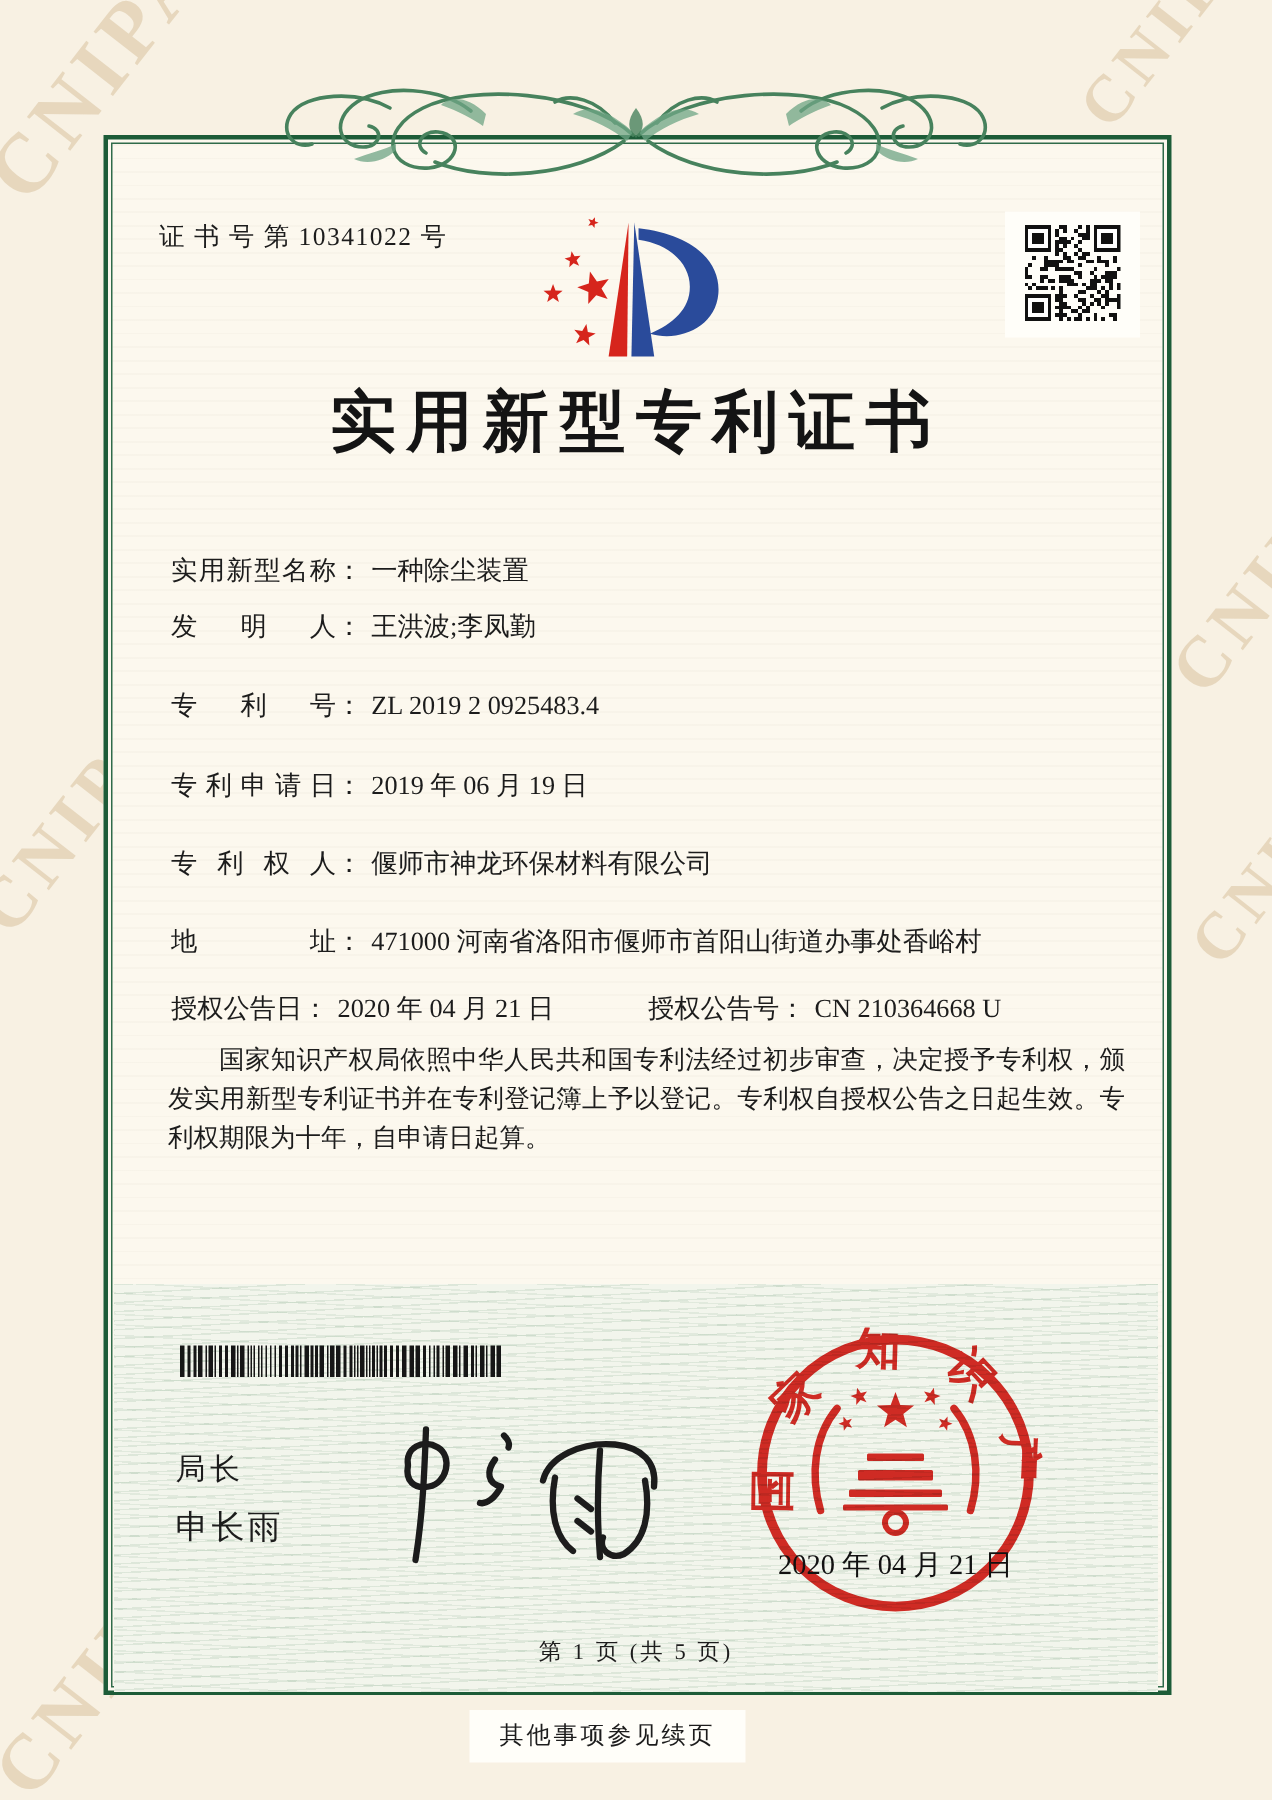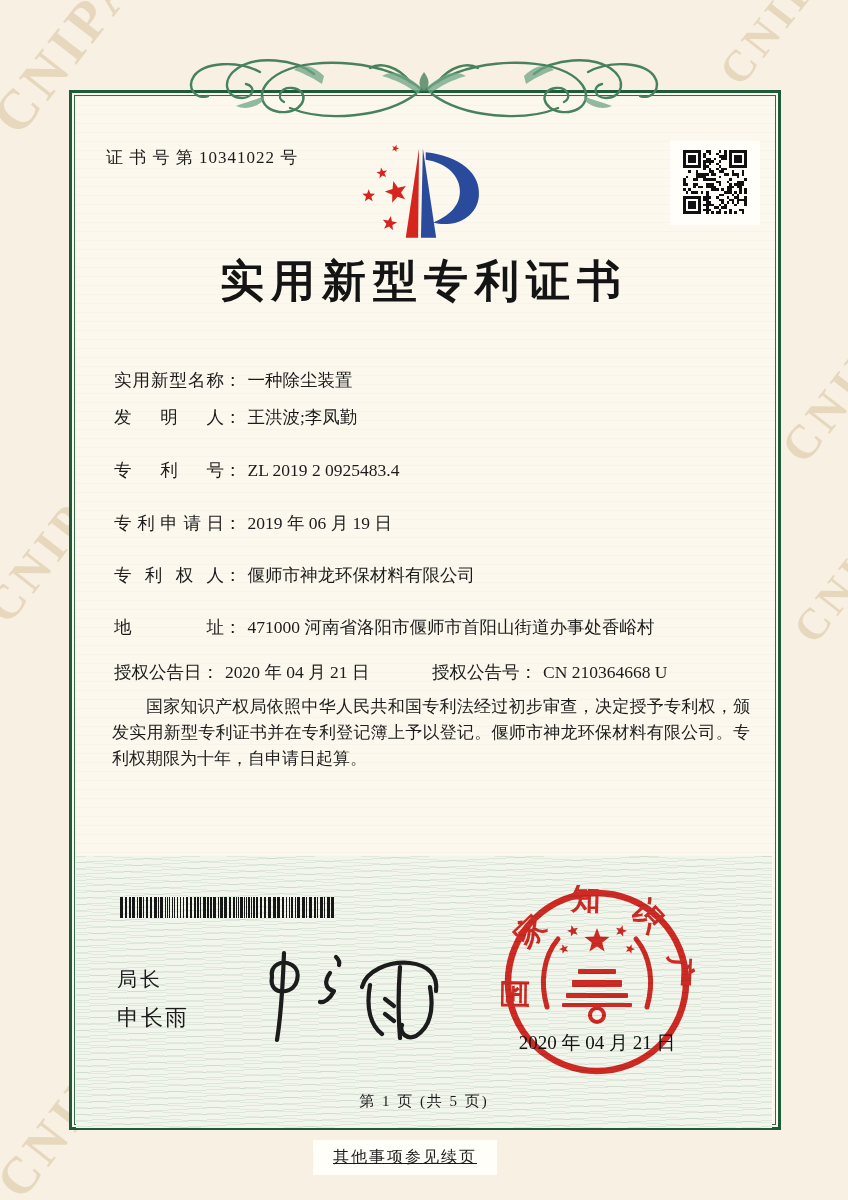--- a/index.html
+++ b/index.html
@@ -69,21 +69,21 @@
   .barcode{left:120px;top:897px;width:216px;height:21px;z-index:4;}
   .barcode div{position:absolute;top:0;bottom:0;background:#161616;}
   .director-title{left:117px;top:966px;font-size:20px;letter-spacing:3px;z-index:4;}
   .director-name{left:117px;top:1003px;font-size:22px;letter-spacing:2px;z-index:4;}
   .signature{left:248px;top:946px;width:200px;height:102px;z-index:5;}
   .seal{left:500px;top:885px;width:195px;height:195px;z-index:4;mix-blend-mode:multiply;opacity:.95;}
   .seal-date{left:497px;top:1030px;width:200px;text-align:center;font-size:19px;z-index:5;color:#111;}
   .page-info{left:0;top:1092px;width:848px;text-align:center;font-size:15px;letter-spacing:2px;z-index:4;}
   .footer-chip{
     left:405px;top:1140px;transform:translateX(-50%);z-index:4;
-    background:#fffef9;padding:7px 20px;font-size:16px;letter-spacing:2px;white-space:nowrap;text-decoration:underline;
+    background:#fffef9;padding:7px 20px;font-size:16px;letter-spacing:2px;white-space:nowrap;
   }
 </style>
 </head>
 <body>
 
 <div class="page">
 
   <span class="wm w1">CNIPA</span>
   <span class="wm w2 light">CNIPA</span>
   <span class="wm w3">CNIPA</span>
@@ -361,21 +361,21 @@
   <div class="abs frow r7">
     <div class="rel">
       <span>授权公告日</span><span>：</span><span class="fvalue">2020 年 04 月 21 日</span>
       <span class="grant-right">
         <span>授权公告号</span><span>：</span><span class="fvalue">CN 210364668 U</span>
       </span>
     </div>
   </div>
 
   <div class="abs paras">
-    <p>国家知识产权局依照中华人民共和国专利法经过初步审查，决定授予专利权，颁发实用新型专利证书并在专利登记簿上予以登记。偃师市神龙环保材料有限公司。专利权期限为十年，自申请日起算。</p>
+    <p>国家知识产权局依照中华人民共和国专利法经过初步审查，决定授予专利权，颁发实用新型专利证书并在专利登记簿上予以登记。专利权自授权公告之日起生效。专利权期限为十年，自申请日起算。</p>
   </div>
 
   <div class="abs barcode" id="barcode">
       <div style="left: 0px; width: 3px;"></div>
       <div style="left: 5px; width: 2px;"></div>
       <div style="left: 9px; width: 2px;"></div>
       <div style="left: 12px; width: 3px;"></div>
       <div style="left: 17px; width: 1px;"></div>
       <div style="left: 19px; width: 3px;"></div>
       <div style="left: 23px; width: 1px;"></div>

